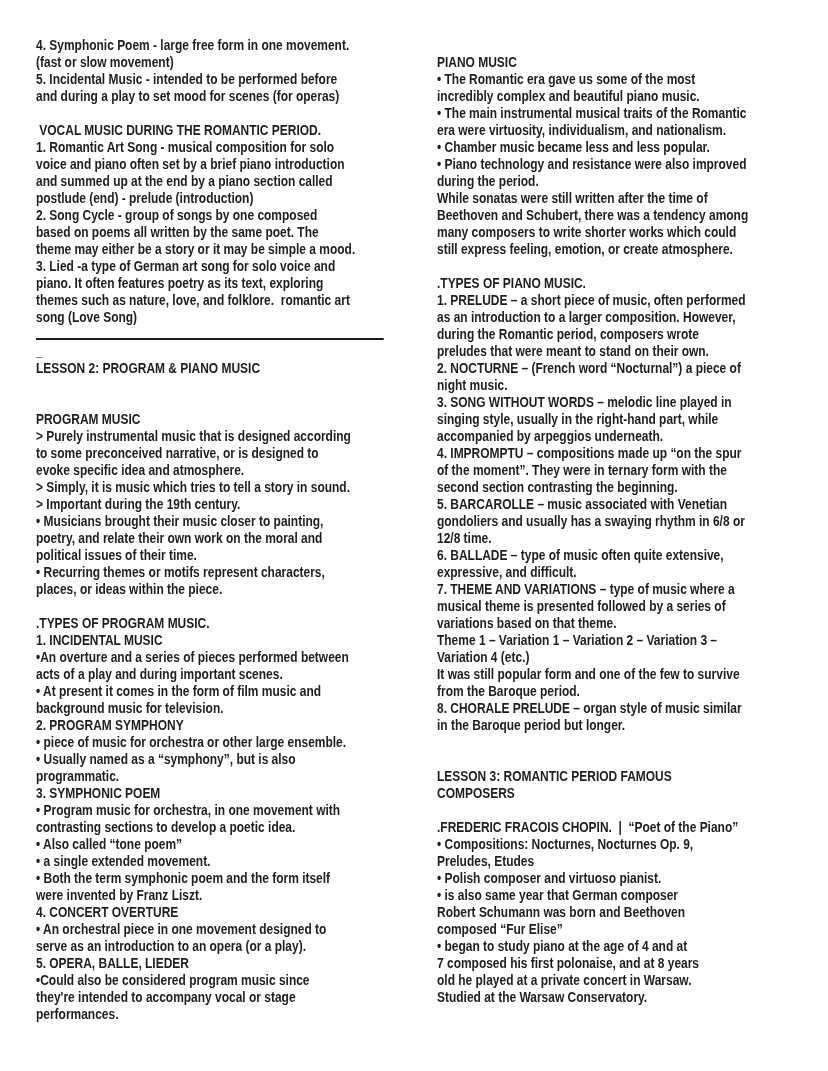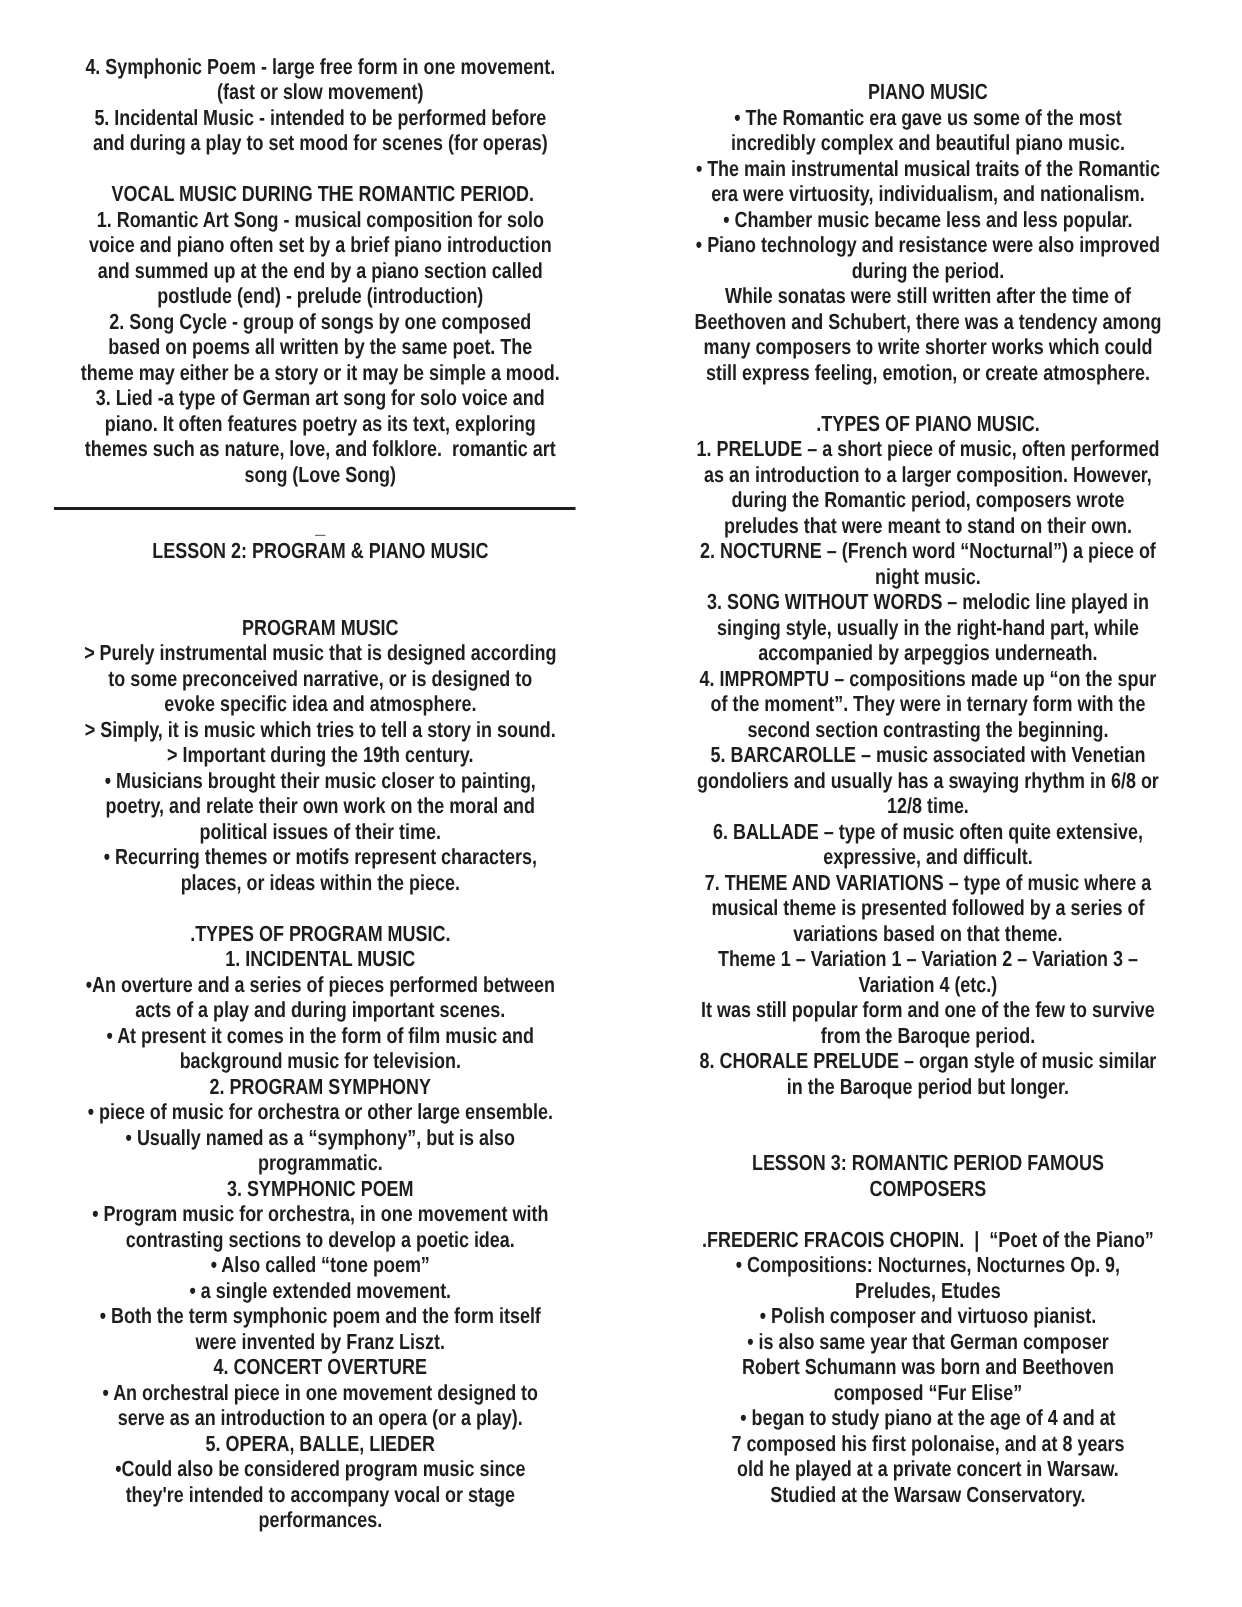--- a/index.html
+++ b/index.html
@@ -6,21 +6,20 @@
   html, body { width: 828px; height: 1071px; }
   body { background: #ffffff; overflow: hidden; }
   .page {
     position: relative;
     width: 752px;
     height: 1071px;
     background: #ffffff;
     font-family: "Liberation Sans", sans-serif;
     font-weight: 700;
     color: #1e1e1e;
-    text-align: center;
   }
   .col {
     position: absolute;
     font-size: 14.6px;
     line-height: 17px;
     transform: scaleX(0.82);
     transform-origin: 0 0;
   }
   .col-left  { left: 36px;  top: 37px; width: 433px; }
   .col-right { left: 437px; top: 54px; width: 443px; }

